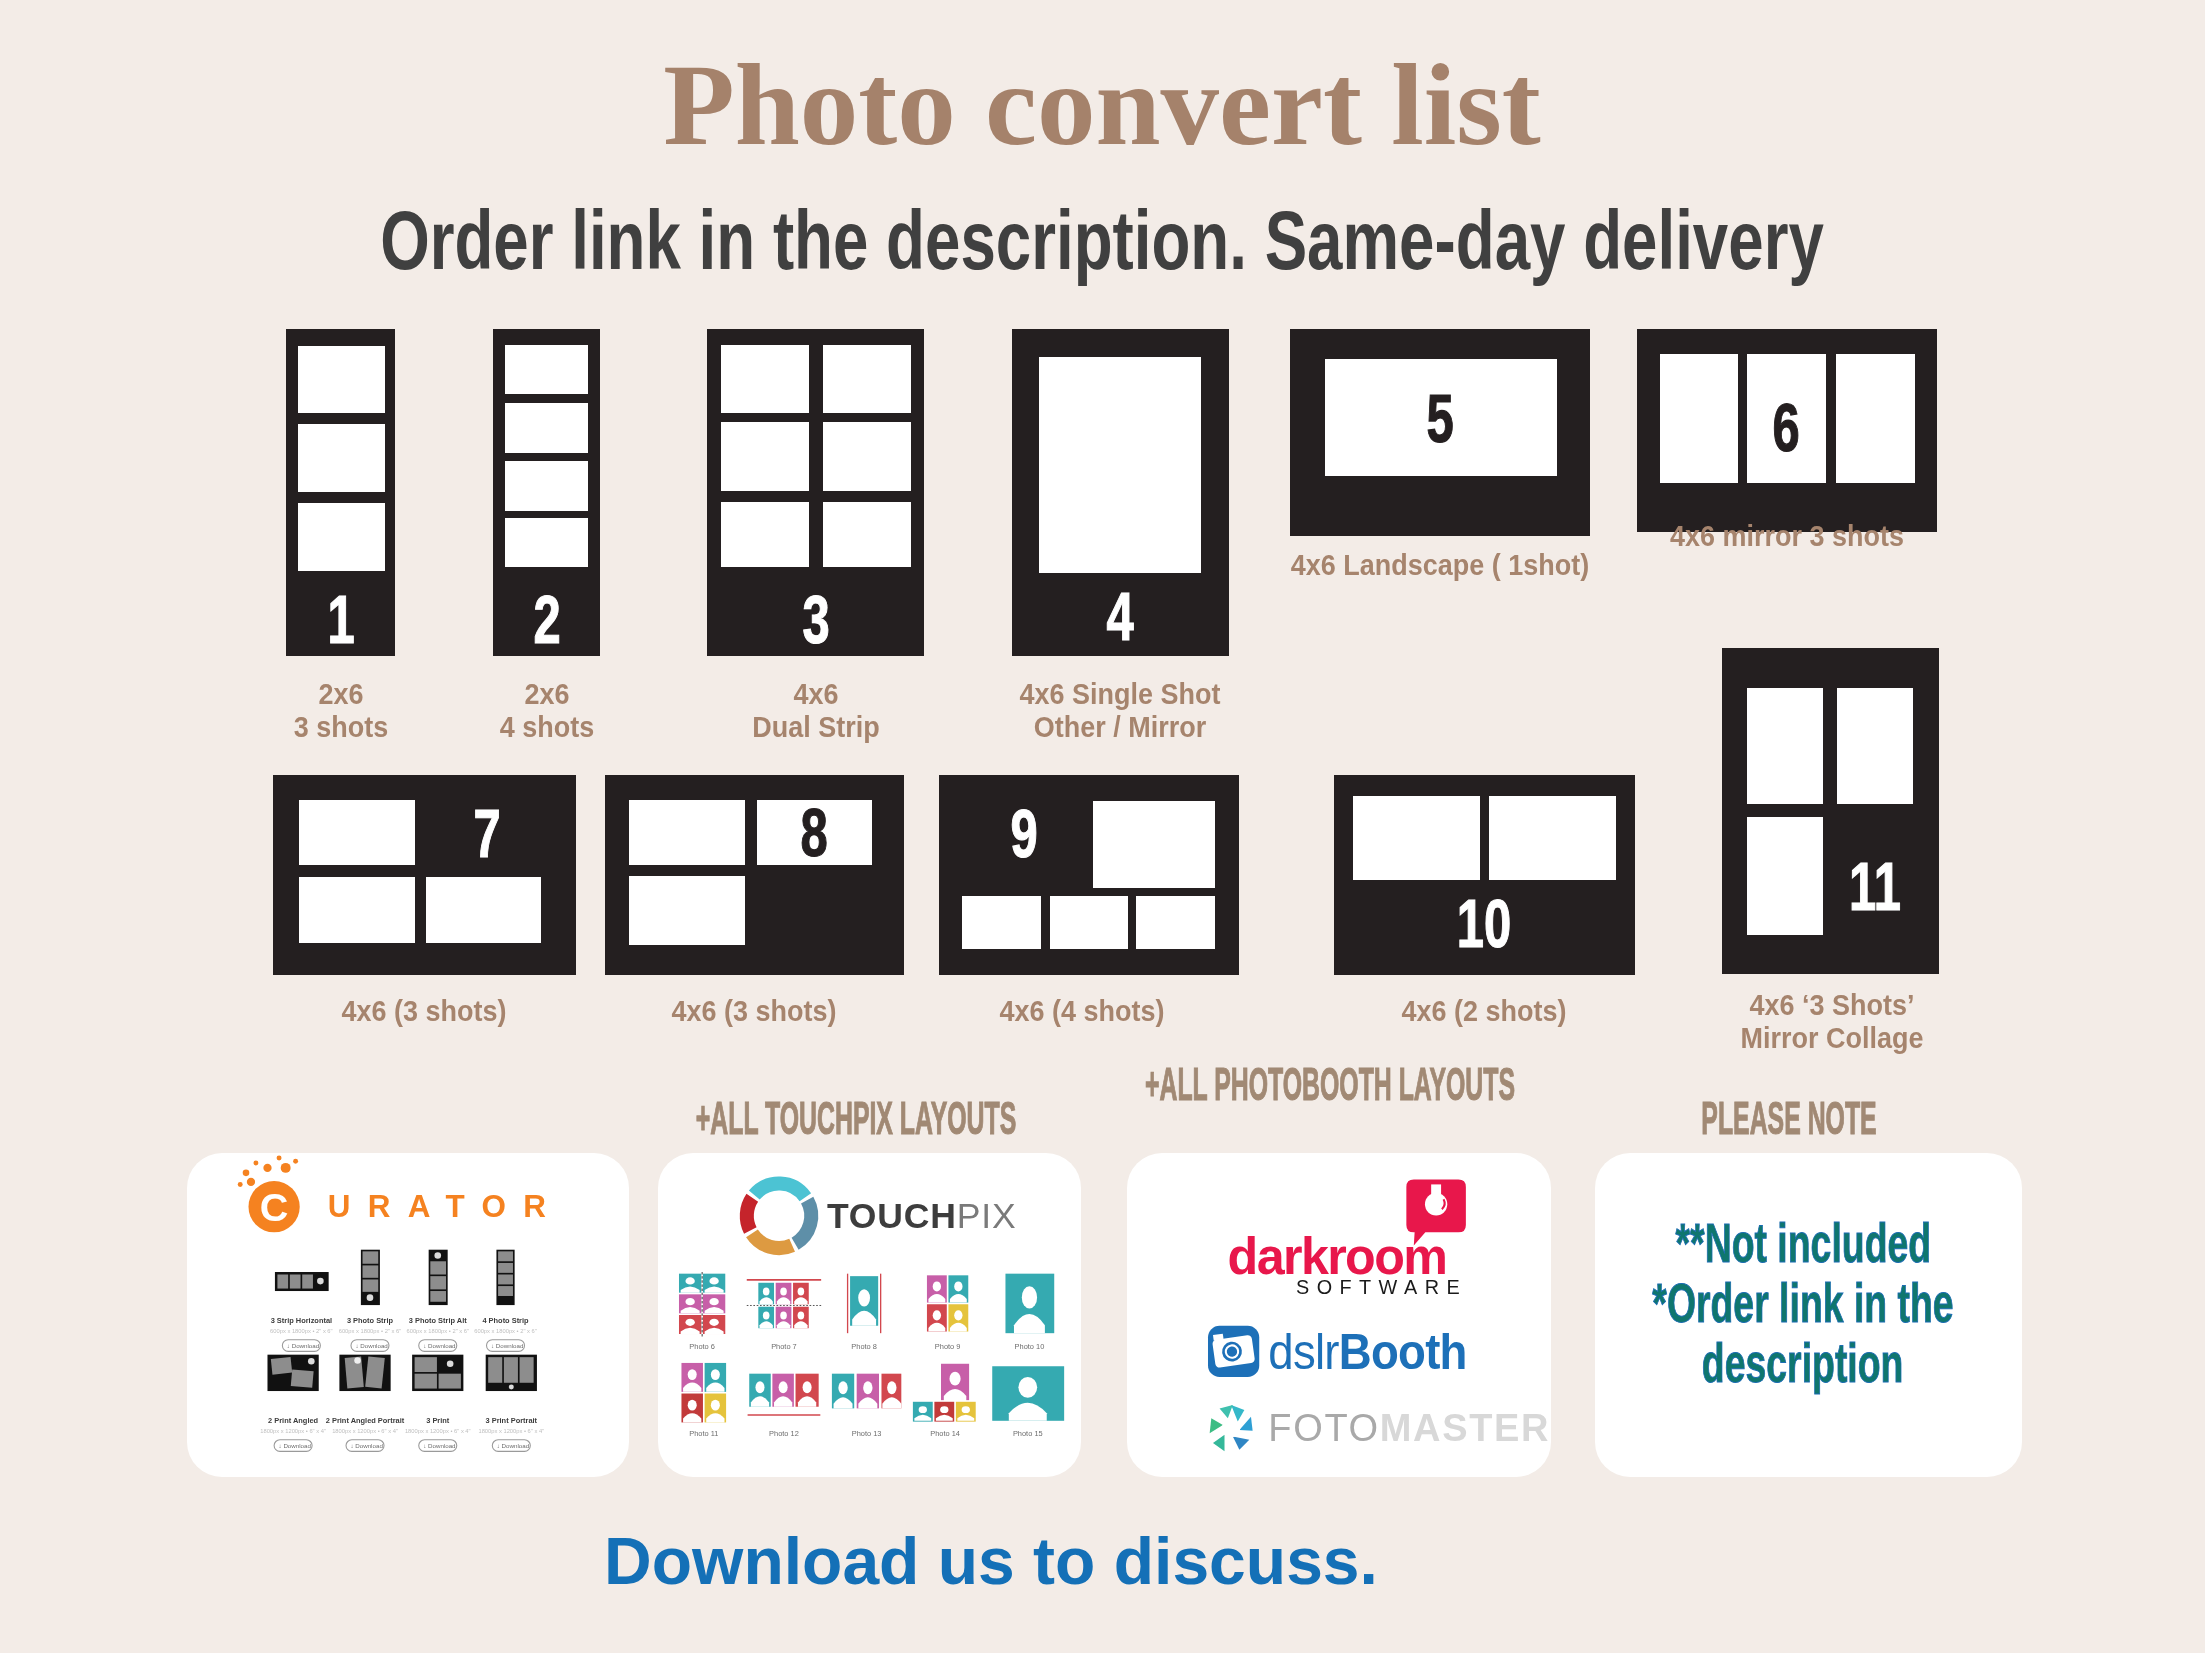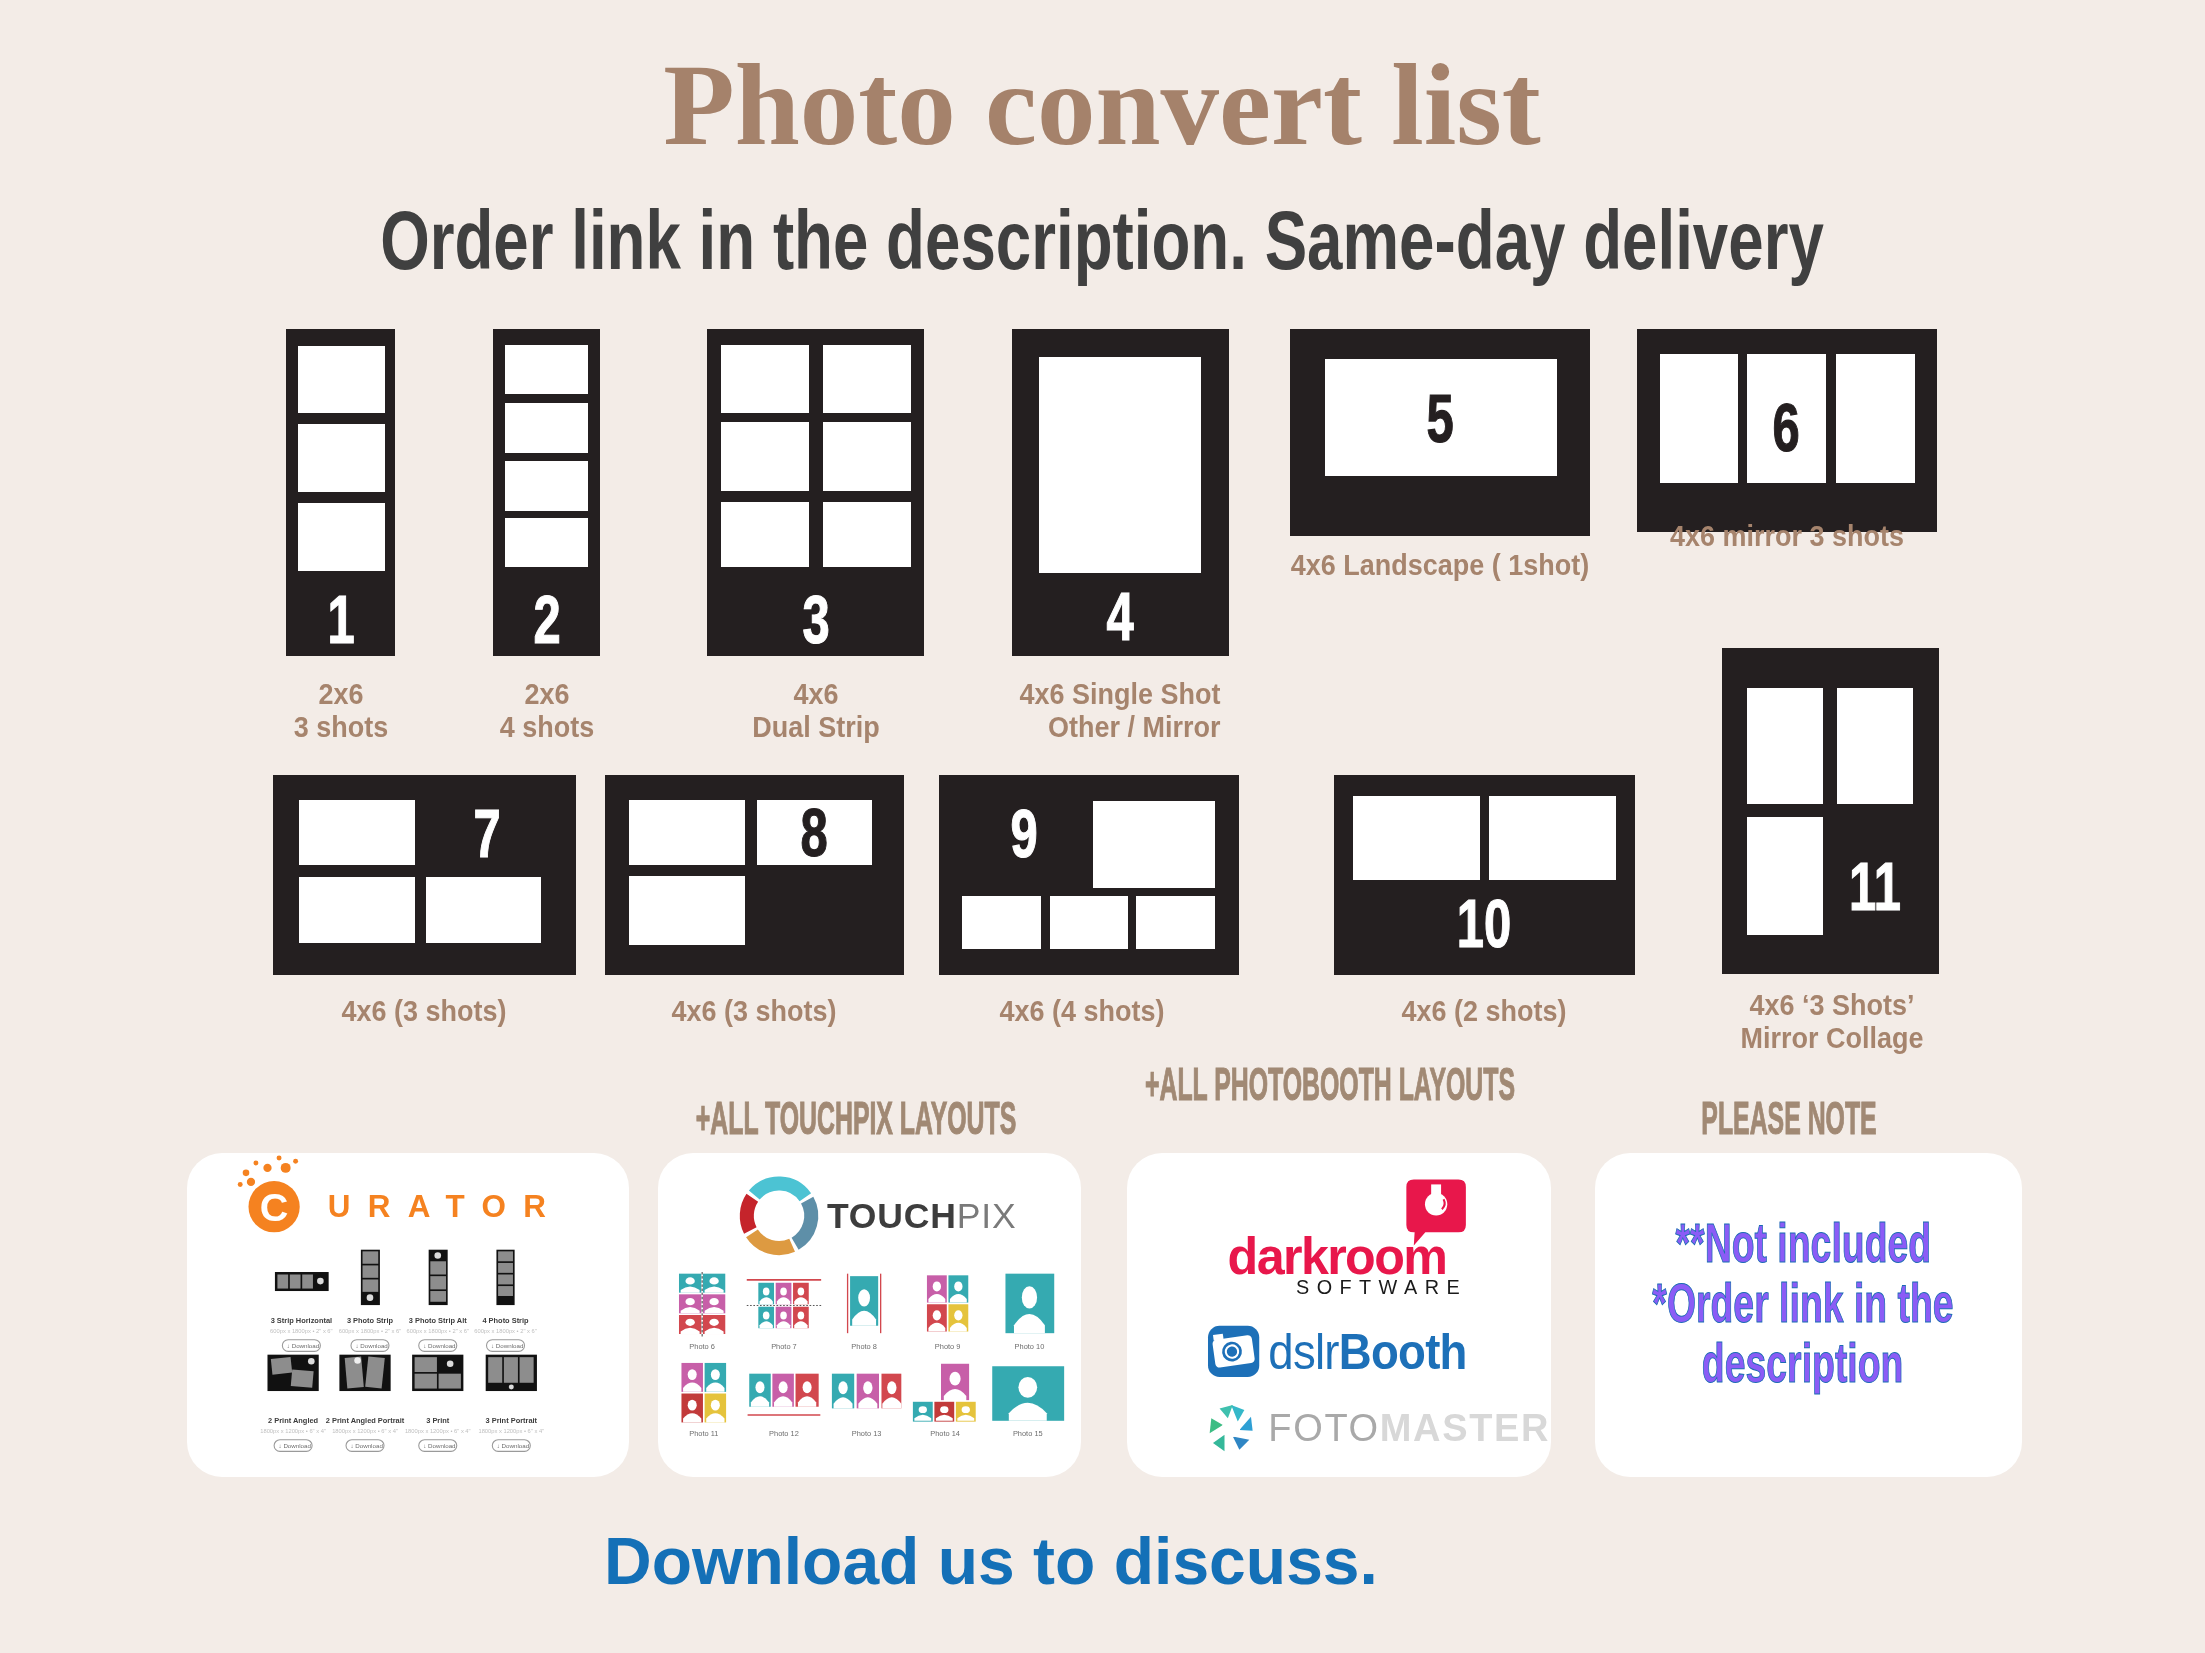--- a/index.html
+++ b/index.html
@@ -50,21 +50,21 @@
 <div class="ph" style="left:721px;top:422px;width:88px;height:69px;"></div>
 <div class="ph" style="left:823px;top:422px;width:88px;height:69px;"></div>
 <div class="ph" style="left:721px;top:502px;width:88px;height:65px;"></div>
 <div class="ph" style="left:823px;top:502px;width:88px;height:65px;"></div>
 <div class="num" style="left:816px;top:619px;"><span class="sx">3</span></div>
 <div class="lbl" style="left:816px;top:678px;"><span class="sx">4x6<br>Dual Strip</span></div>
 
 <div class="frame" style="left:1012px;top:329px;width:217px;height:327px;"></div>
 <div class="ph" style="left:1039px;top:357px;width:162px;height:216px;"></div>
 <div class="num" style="left:1120px;top:616px;"><span class="sx">4</span></div>
-<div class="lbl" style="left:1120px;top:678px;text-align:right;"><span class="sx">4x6 Single Shot<br>Other / Mirror</span></div>
+<div class="lbl" style="left:1120px;top:678px;"><span class="sx">4x6 Single Shot<br>Other / Mirror</span></div>
 
 <div class="frame" style="left:1290px;top:329px;width:300px;height:207px;"></div>
 <div class="ph" style="left:1325px;top:359px;width:232px;height:117px;"></div>
 <div class="num numd" style="left:1440px;top:418px;"><span class="sx">5</span></div>
 <div class="lbl" style="left:1440px;top:549px;"><span class="sx">4x6 Landscape ( 1shot)</span></div>
 
 <div class="frame" style="left:1637px;top:329px;width:300px;height:203px;"></div>
 <div class="ph" style="left:1660px;top:354px;width:78px;height:129px;"></div>
 <div class="ph" style="left:1747px;top:354px;width:79px;height:129px;"></div>
 <div class="ph" style="left:1836px;top:354px;width:79px;height:129px;"></div>
@@ -427,19 +427,19 @@
   <path d="M-26,6 L-24,-12 L-10,-4 Z" fill="#3dbd84"></path>
   <path d="M-14,-24 L2,-28 L-4,-12 Z" fill="#3fc0ae"></path>
   <circle cx="0" cy="0" r="11" fill="#ffffff"></circle>
  </g>
 
  <text x="1534" y="1743" font-family="Liberation Sans" font-size="46" fill="#a9a9a9" letter-spacing="2">FOTO<tspan fill="#d8d8d8" font-weight="bold">MASTER</tspan></text>
 </svg>
 
 <div class="card" style="left:1595px;width:427px;"></div>
 
-<div class="ctr" style="left:1803px;top:1213px;color:#8b5cf6;font-weight:bold;font-size:55px;line-height:60px;-webkit-text-stroke:1px #1b6cb3;">
+<div class="ctr" style="left:1803px;top:1213px;color:#0f766e;font-weight:bold;font-size:55px;line-height:60px;-webkit-text-stroke:1px #1b6cb3;">
 <span class="sx" style="transform:scaleX(0.68);">**Not included</span><br>
 <span class="sx" style="transform:scaleX(0.68);">*Order link in the</span><br>
 <span class="sx" style="transform:scaleX(0.68);">description</span></div>
 
 <div class="ctr" style="left:991px;top:1528px;color:#1470b7;font-weight:bold;font-size:66px;line-height:1;">Download us to discuss.</div>
 
 
 </body></html>

